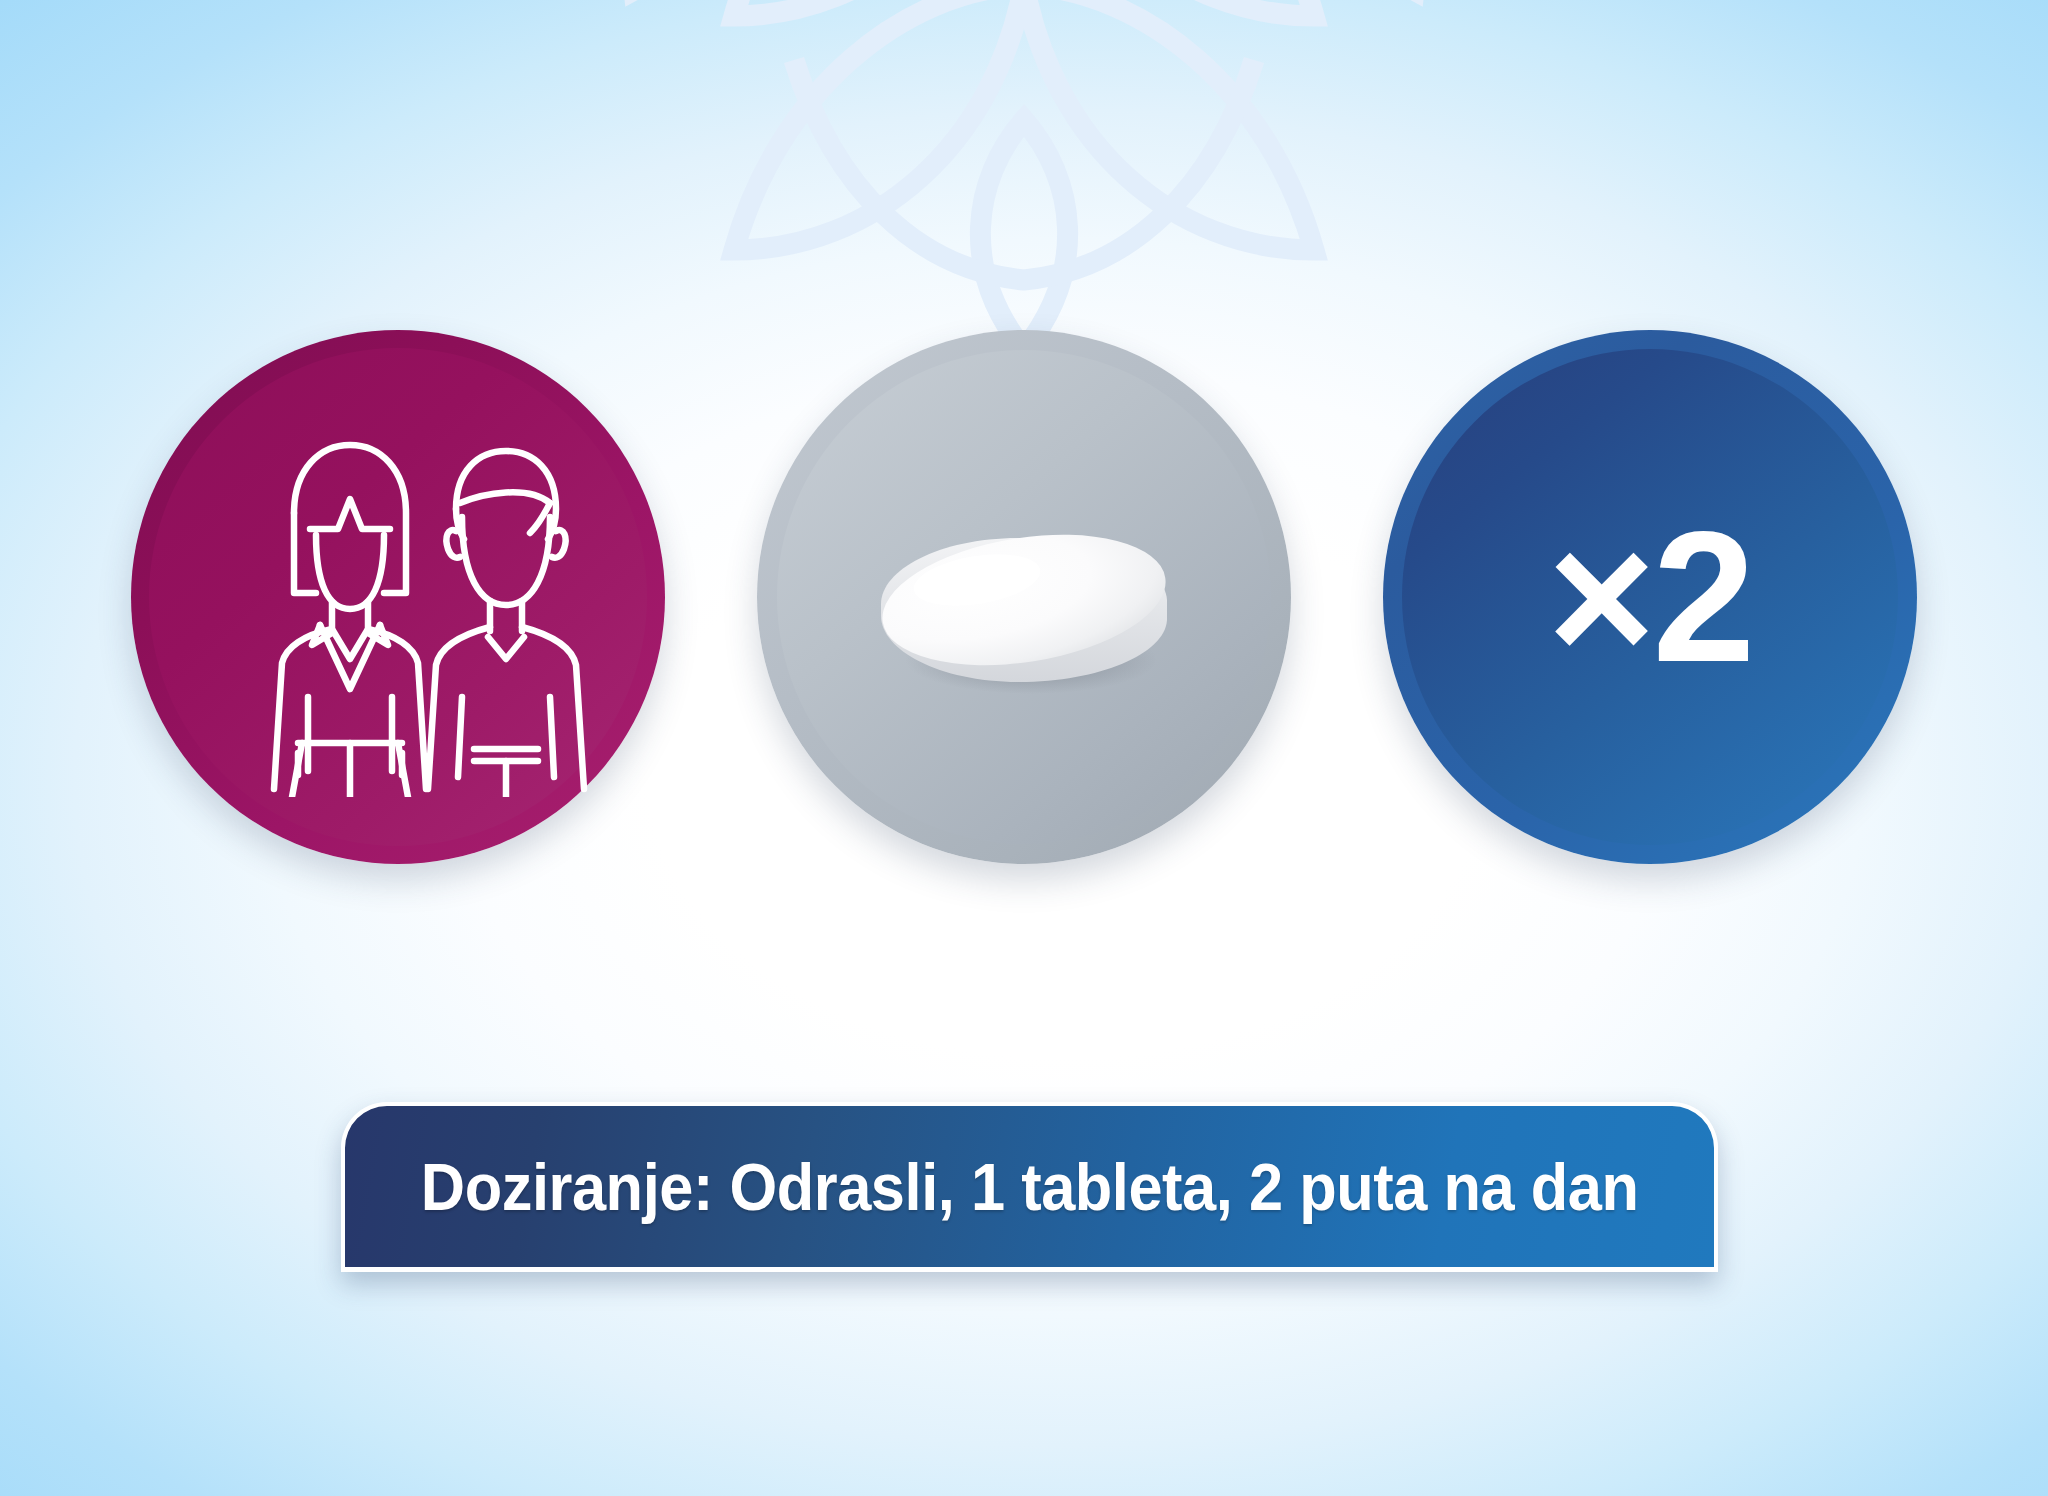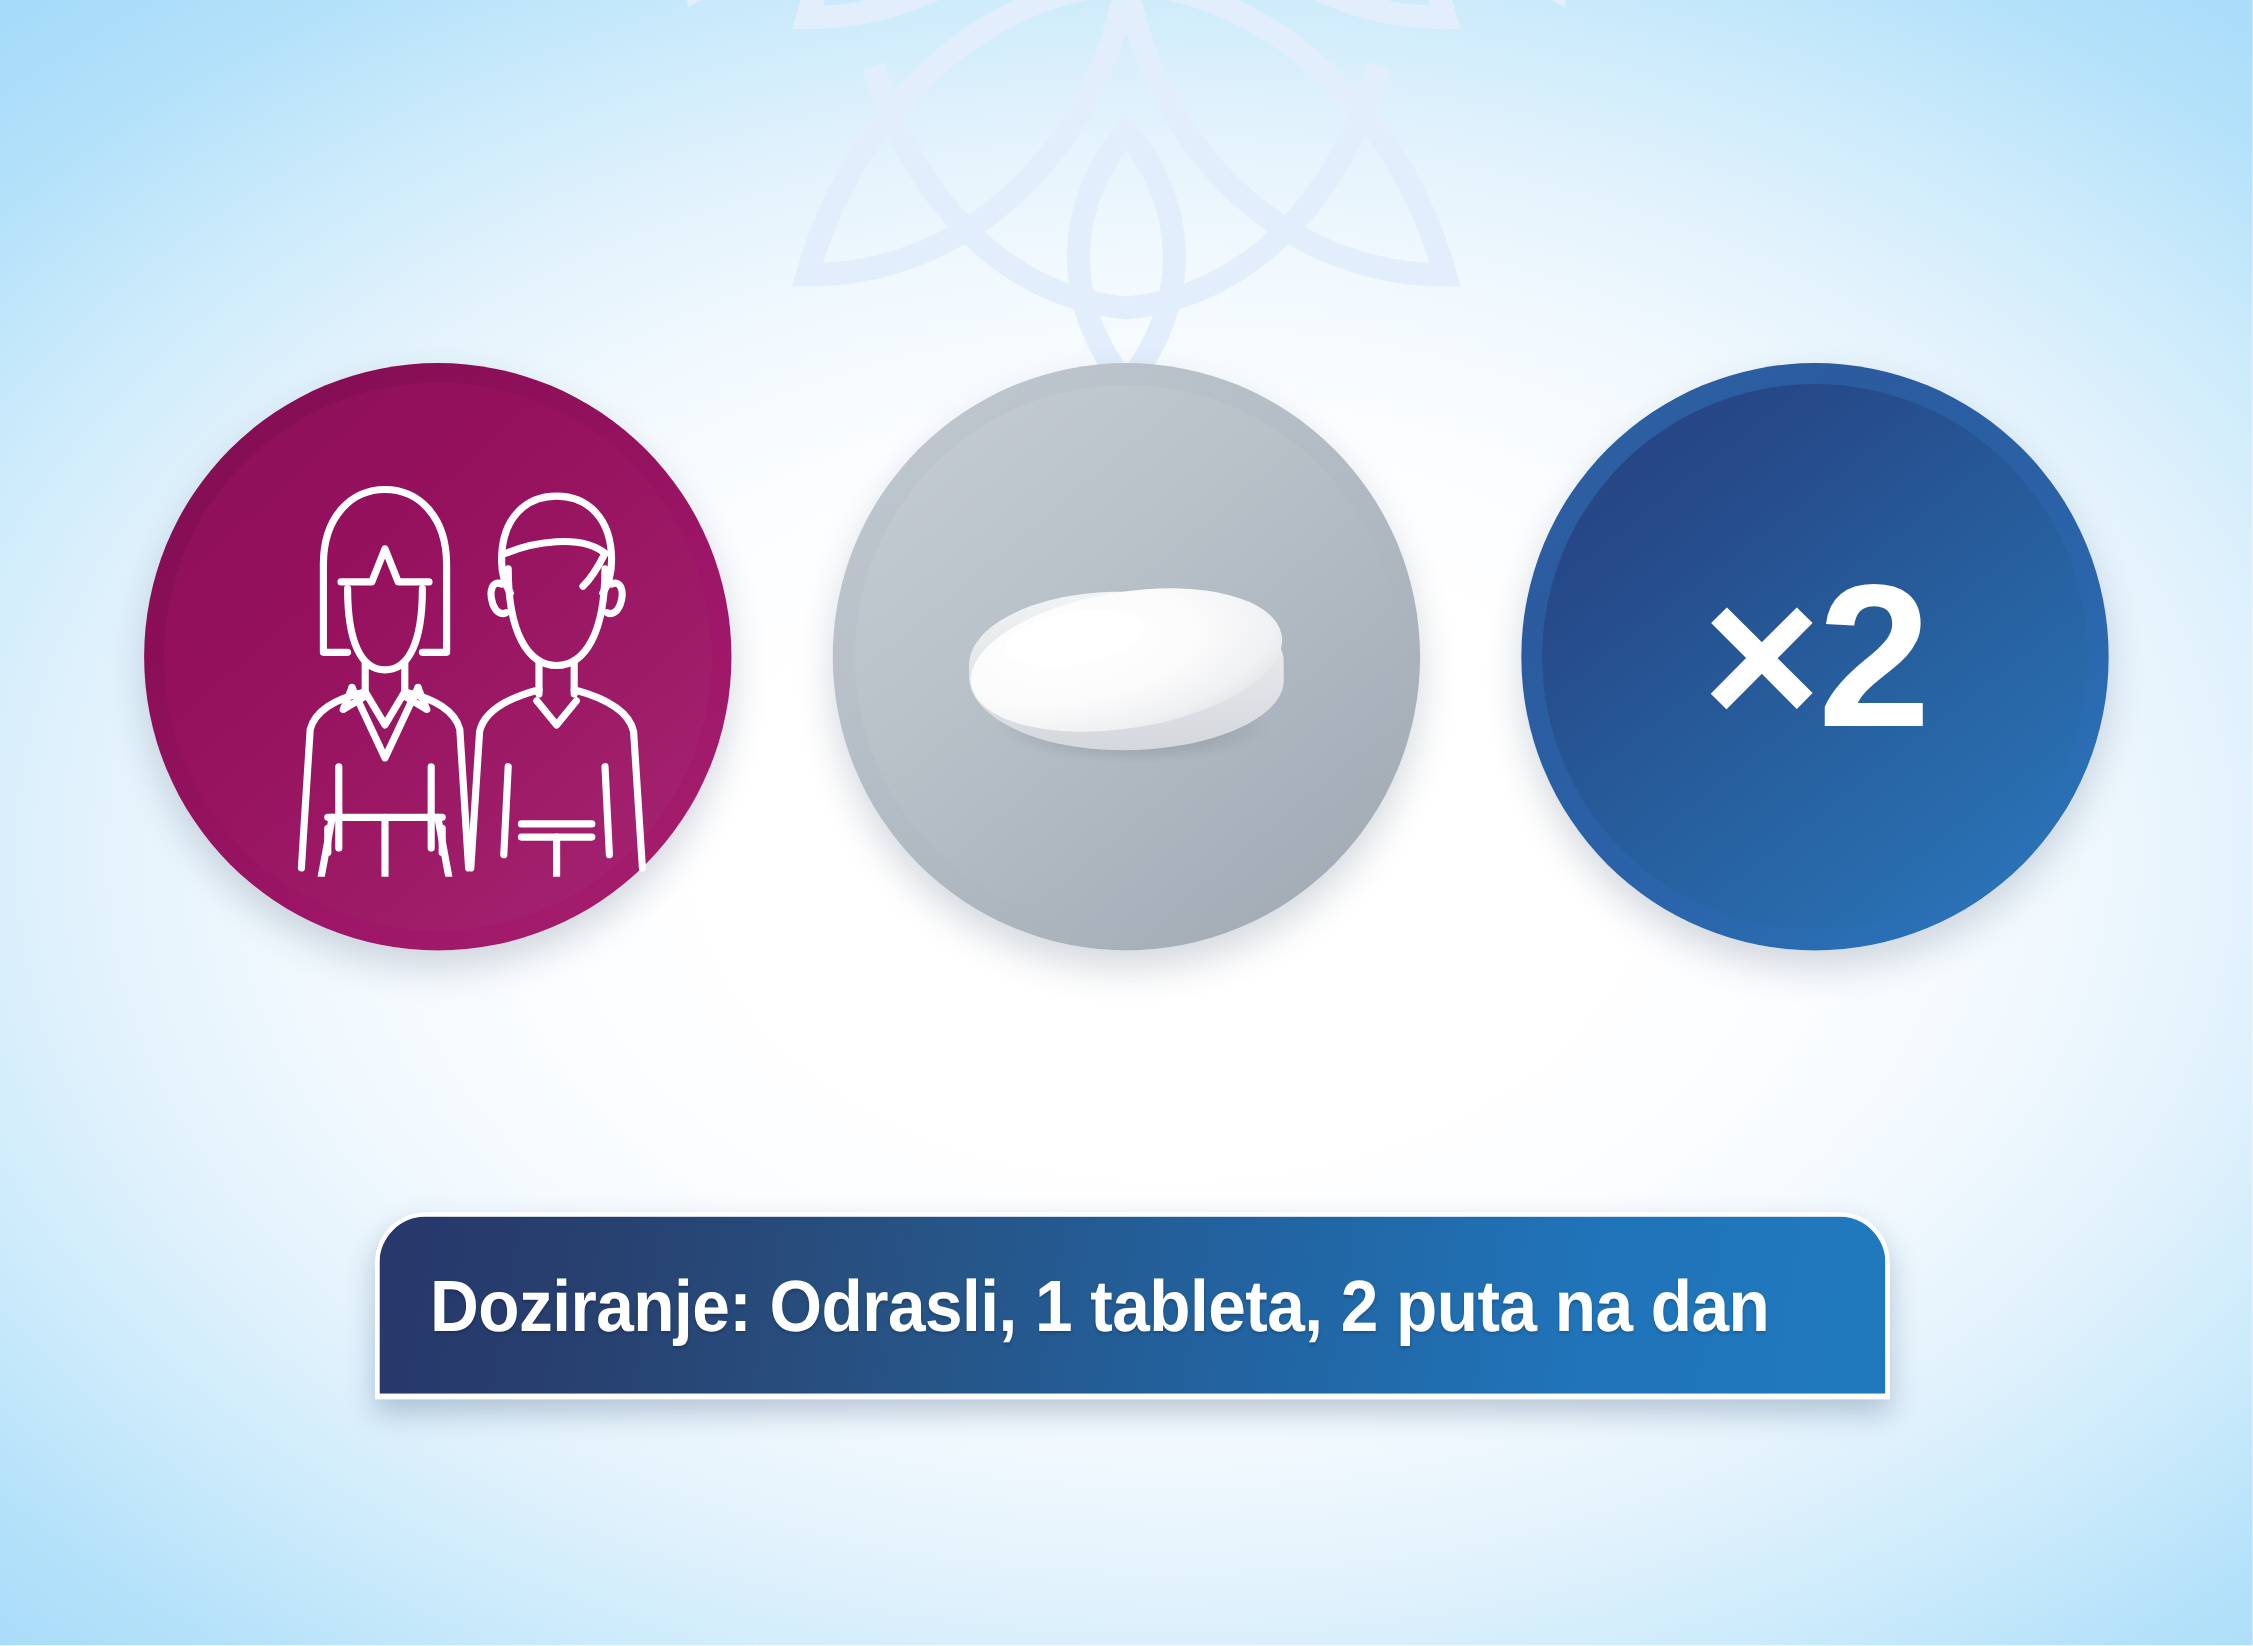--- a/index.html
+++ b/index.html
@@ -154,20 +154,21 @@
         #275283 34%,
         #2263a0 57%,
         #2074b9 80%,
         #2079be 100%);
     border: 4px solid #ffffff;
     border-bottom-width: 5px;
     box-sizing: border-box;
     box-shadow: 0 12px 26px rgba(40, 70, 110, 0.28);
     display: flex;
     align-items: center;
+    justify-content: center;
     overflow: hidden;
   }
 
   .banner-text {
     color: #ffffff;
     font-size: 66px;
     font-weight: bold;
     letter-spacing: -0.5px;
     white-space: nowrap;
     transform: scaleX(0.93);

